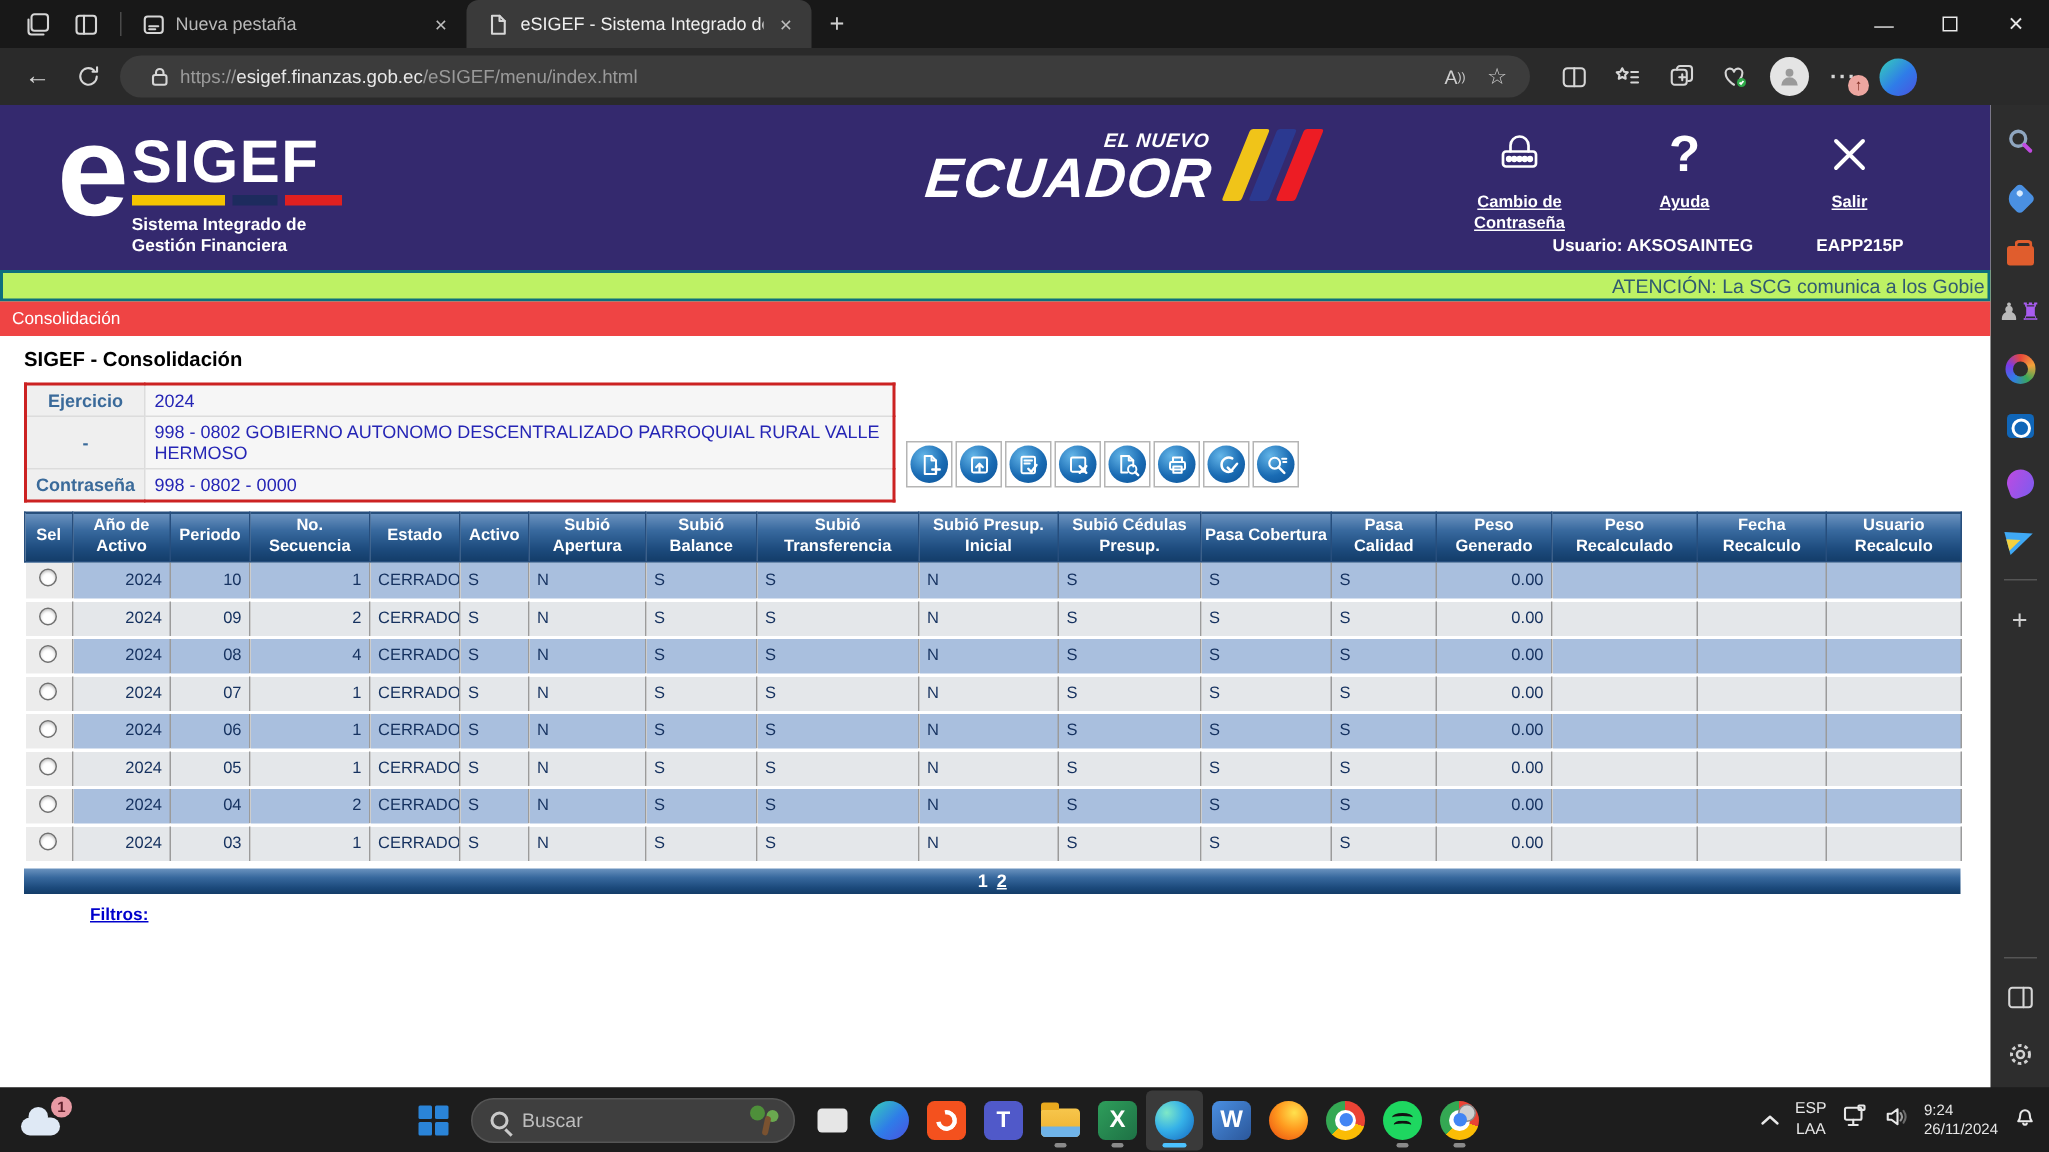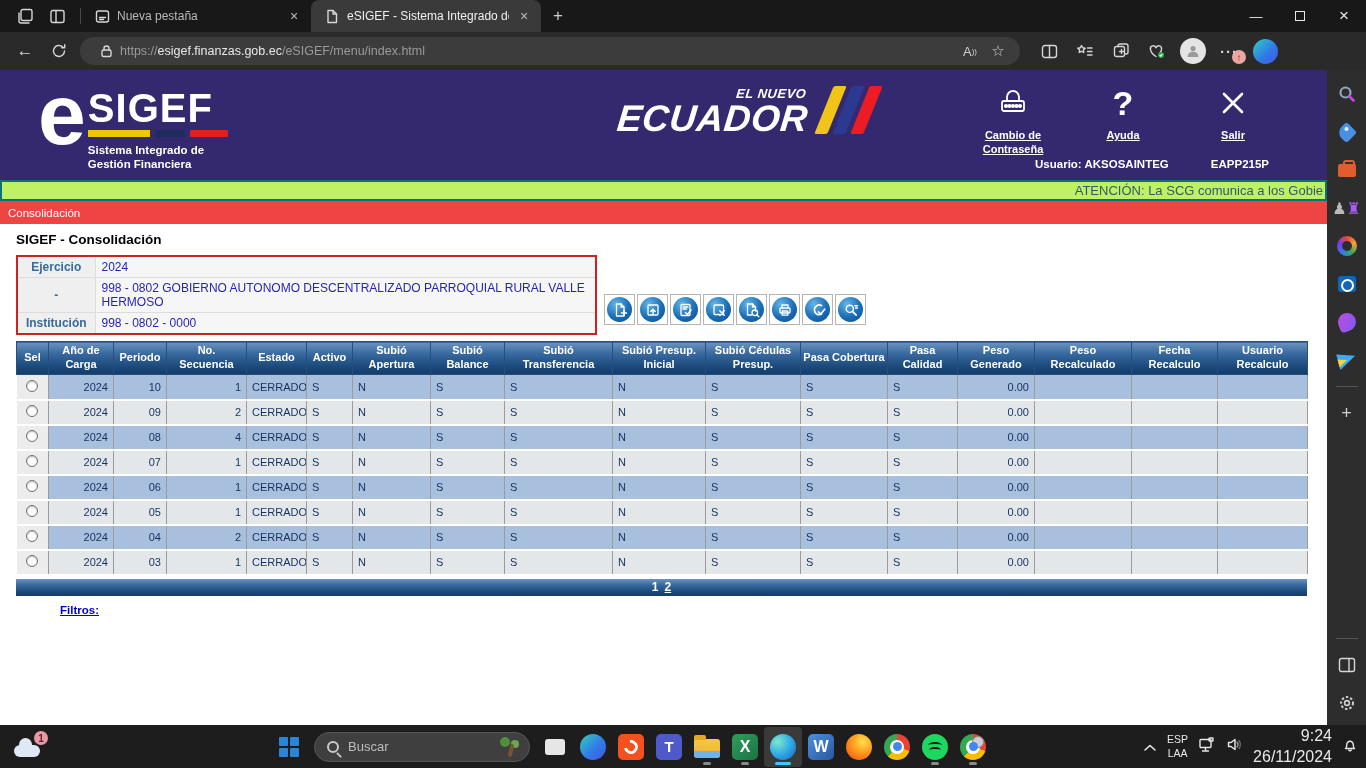--- a/index.html
+++ b/index.html
@@ -147,21 +147,21 @@
   .firefox { width:26px; height:26px; border-radius:50%; background:radial-gradient(circle at 65% 30%, #ffe14d 0%, #ff9a1f 45%, #e8470e 100%); }
   .chromeball { width:26px; height:26px; border-radius:50%; background:conic-gradient(#ea4335 0 30%, #fbbc05 30% 62%, #34a853 62% 100%); position:relative; }
   .chromeball::before { content:""; position:absolute; inset:6px; border-radius:50%; background:#fff; }
   .chromeball::after { content:""; position:absolute; inset:8.5px; border-radius:50%; background:#4285f4; }
   .spotify { width:26px; height:26px; border-radius:50%; background:#1ed760; position:relative; }
   .spotify::before { content:""; position:absolute; left:6px; top:8px; width:14px; height:4px; border-top:2.5px solid #121212; border-radius:50%; }
   .spotify::after { content:""; position:absolute; left:7px; top:13px; width:12px; height:4px; border-top:2.5px solid #121212; border-radius:50%; }
   .cbadge { position:absolute; right:2px; top:2px; width:12px; height:12px; border-radius:50%; background:#cfcfcf; border:1px solid #888; }
   .tray { position:absolute; right:8px; top:0; height:43px; display:flex; align-items:center; gap:10px; color:#e8e8e8; }
   .lang { font-size:10.5px; line-height:1.25; text-align:center; }
-  .clock { font-size:16px; line-height:1.3; text-align:right; }
+  .clock { font-size:10px; line-height:1.3; }
 
   .ic-stroke { stroke:#d6d6d6; fill:none; stroke-width:1.4; stroke-linecap:round; stroke-linejoin:round; }
   .ic-white { stroke:#fff; fill:none; stroke-width:1.5; stroke-linecap:round; stroke-linejoin:round; }
 </style>
 </head>
 <body>
 
 <div class="tabbar">
   <div class="tb-corner">
     <span class="chrome-ico">
@@ -401,21 +401,21 @@
       <tbody>
           <tr>
         <td class="flabel">Ejercicio</td>
         <td class="fval">2024</td>
       </tr>
       <tr>
         <td class="flabel">-</td>
         <td class="fval">998 - 0802 GOBIERNO AUTONOMO DESCENTRALIZADO PARROQUIAL RURAL VALLE HERMOSO</td>
       </tr>
       <tr>
-        <td class="flabel">Institución</td>
+        <td class="flabel">Contraseña</td>
         <td class="fval">998 - 0802 - 0000</td>
       </tr>
     </tbody>
       </table>
 
     <table class="gridtbl">
       <colgroup>
         <col style="width:32px">
           <col style="width:65px">
           <col style="width:53px">
@@ -430,21 +430,21 @@
           <col style="width:87px">
         <col style="width:70px">
           <col style="width:77px">
           <col style="width:97px">
           <col style="width:86px">
           <col style="width:90px">
       </colgroup>
       <thead>
         <tr>
           <th>Sel</th>
-          <th>Año de Carga</th>
+          <th>Año de Activo</th>
           <th>Periodo</th>
           <th>No. Secuencia</th>
           <th>Estado</th>
           <th>Activo</th>
           <th>Subió Apertura</th>
           <th>Subió Balance</th>
           <th>Subió Transferencia</th>
           <th>Subió Presup. Inicial</th>
           <th>Subió Cédulas Presup.</th>
           <th>Pasa Cobertura</th>

